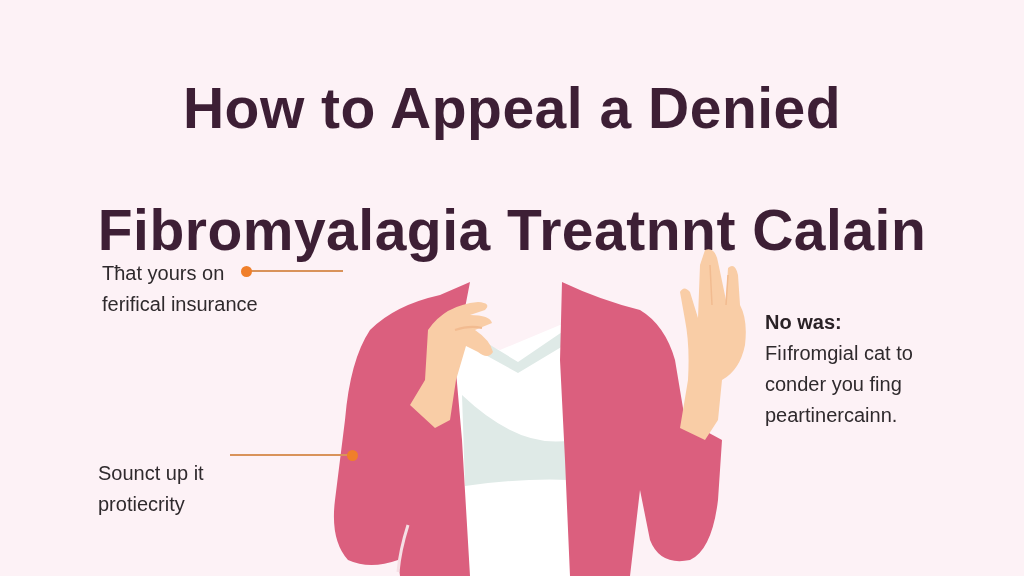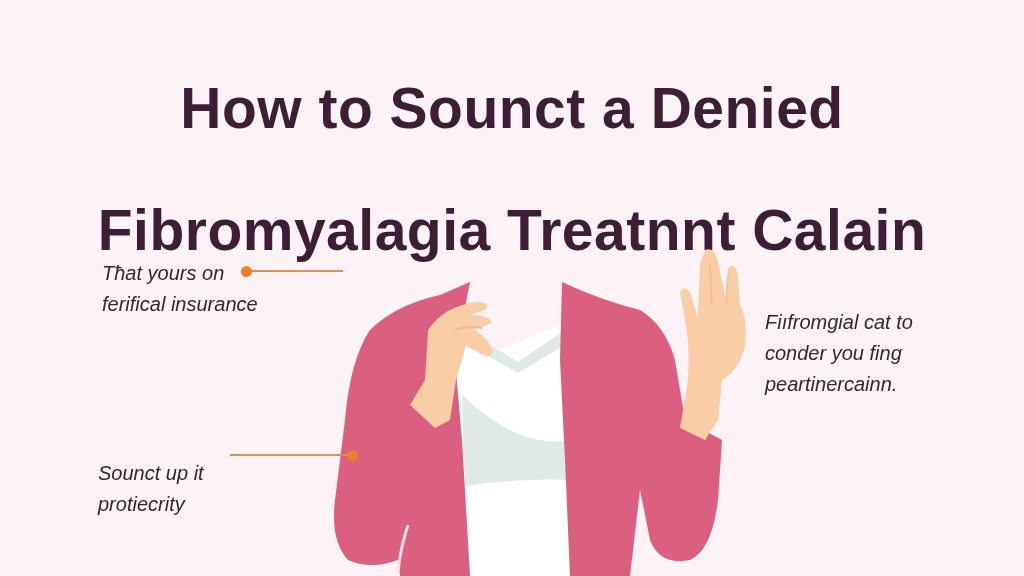--- a/index.html
+++ b/index.html
@@ -11,30 +11,30 @@
   .title {
     position:absolute; left:0; width:1024px; text-align:center;
     color:#3d1f35; font-weight:bold; font-size:57px; letter-spacing:0.5px;
     line-height:1; margin:0;
   }
   .title.l1 { top:80px; }
   .title.l2 { top:158px;margin-top:44px; }
   .note {
     position:absolute; color:#2f2a2d; font-size:20px; line-height:31px;
   }
-  .note .line { display:block; white-space:nowrap;font-style:italic; }
+  .note .line { display:block; white-space:nowrap; }
   .note .bold { font-weight:bold; color:#2a2226; }
   .connector { position:absolute; height:2px; }
   .dot { position:absolute; width:11px; height:11px; border-radius:50%; }
   svg.figure { position:absolute; left:0; top:0; }
 </style>
 </head>
 <body>
 
-<h1 class="title l1">How to Sounct a Denied</h1>
+<h1 class="title l1">How to Appeal a Denied</h1>
 <h1 class="title l2">Fibromyalagia Treatnnt Calain</h1>
 
 <svg class="figure" width="1024" height="576" viewBox="0 0 1024 576">
 
   <path d="M445 330 L500 350 L560 325 L590 330 L590 576 L465 576 L455 420 Z" fill="#ffffff"></path>
 
   <path d="M482 340 L518 362 L565 330 L568 343 L518 373 L480 352 Z" fill="#dfeae7"></path>
 
   <path d="M462 395 Q520 450 572 440 L570 480 Q520 478 465 486 Z" fill="#dfeae7"></path>
 
@@ -59,16 +59,17 @@
 <div class="dot" style="left:241px; top:266px; background:#f07f2a;"></div>
 
 <div class="note" style="left:98px; top:458px;">
   <span class="line">Sounct up it</span>
   <span class="line">protiecrity</span>
 </div>
 <div class="connector" style="left:230px; top:454px; width:120px; background:#d9935a;"></div>
 <div class="dot" style="left:347px; top:450px; background:#f07f2a;"></div>
 
 <div class="note" style="left:765px; top:307px;">
+  <span class="line bold">No was:</span>
   <span class="line">Fiıfromgial cat to</span>
   <span class="line">conder you fing</span>
   <span class="line">peartinercainn.</span>
 </div>
 
 </body></html>

